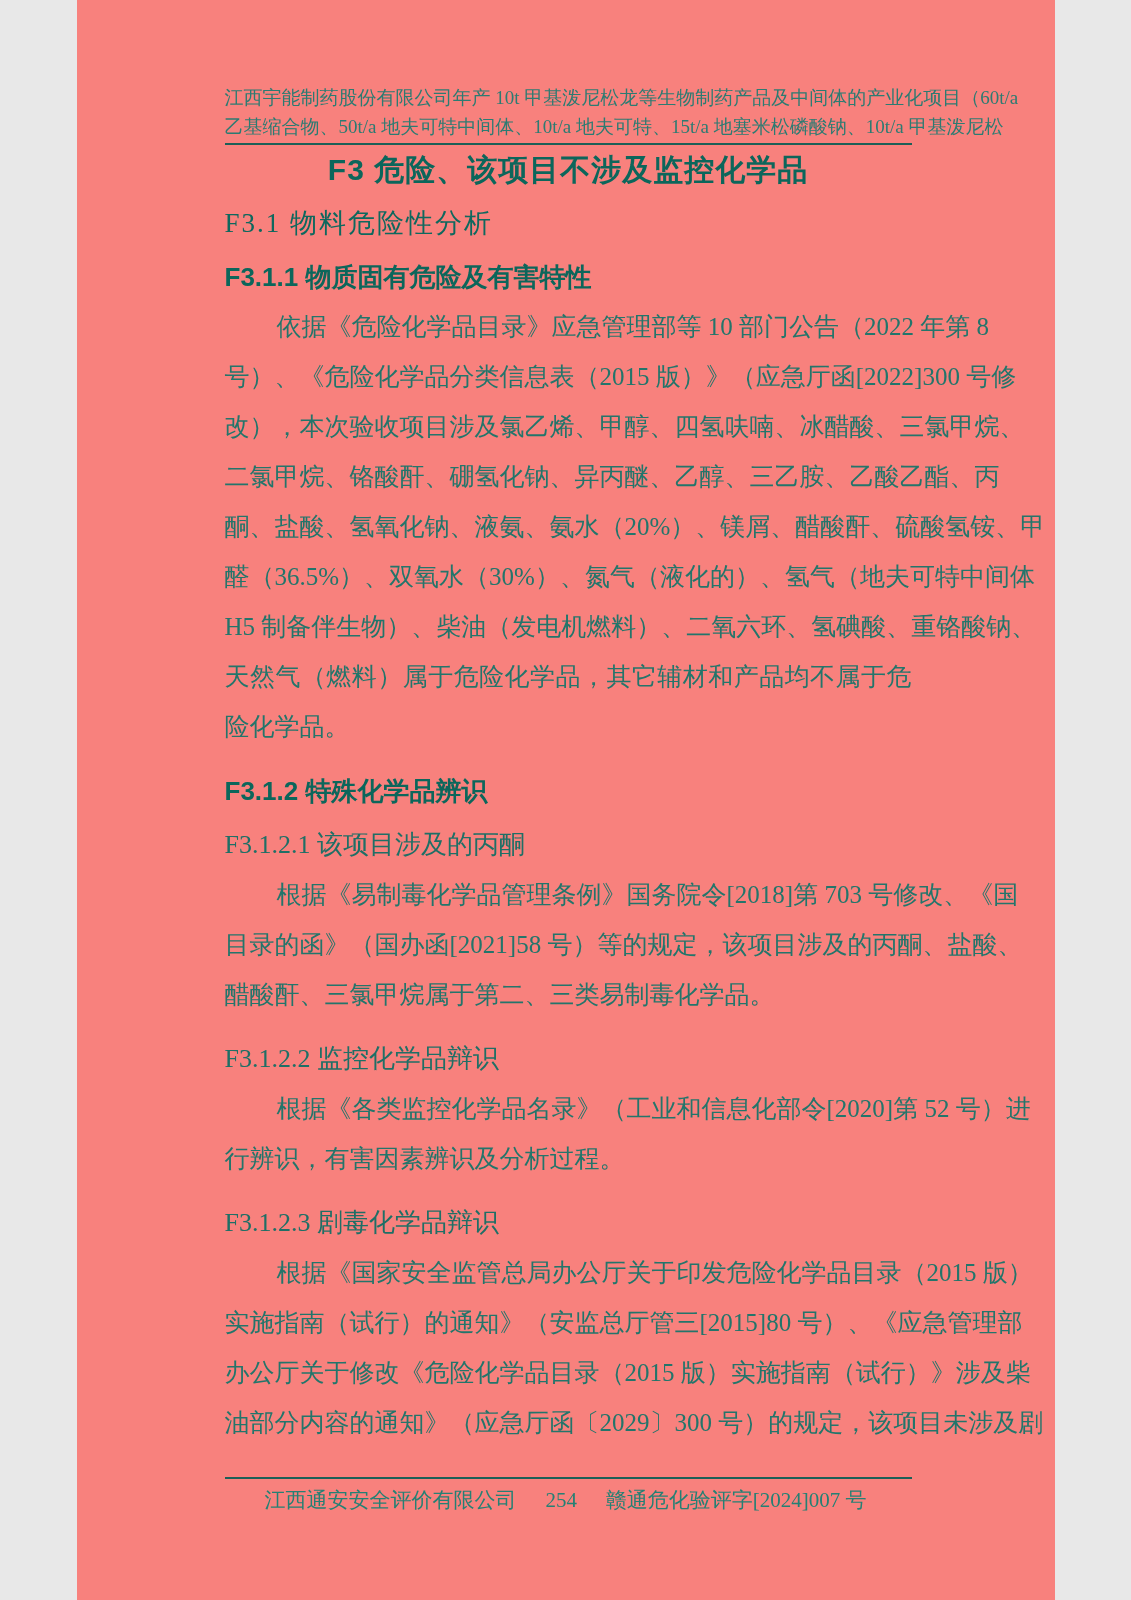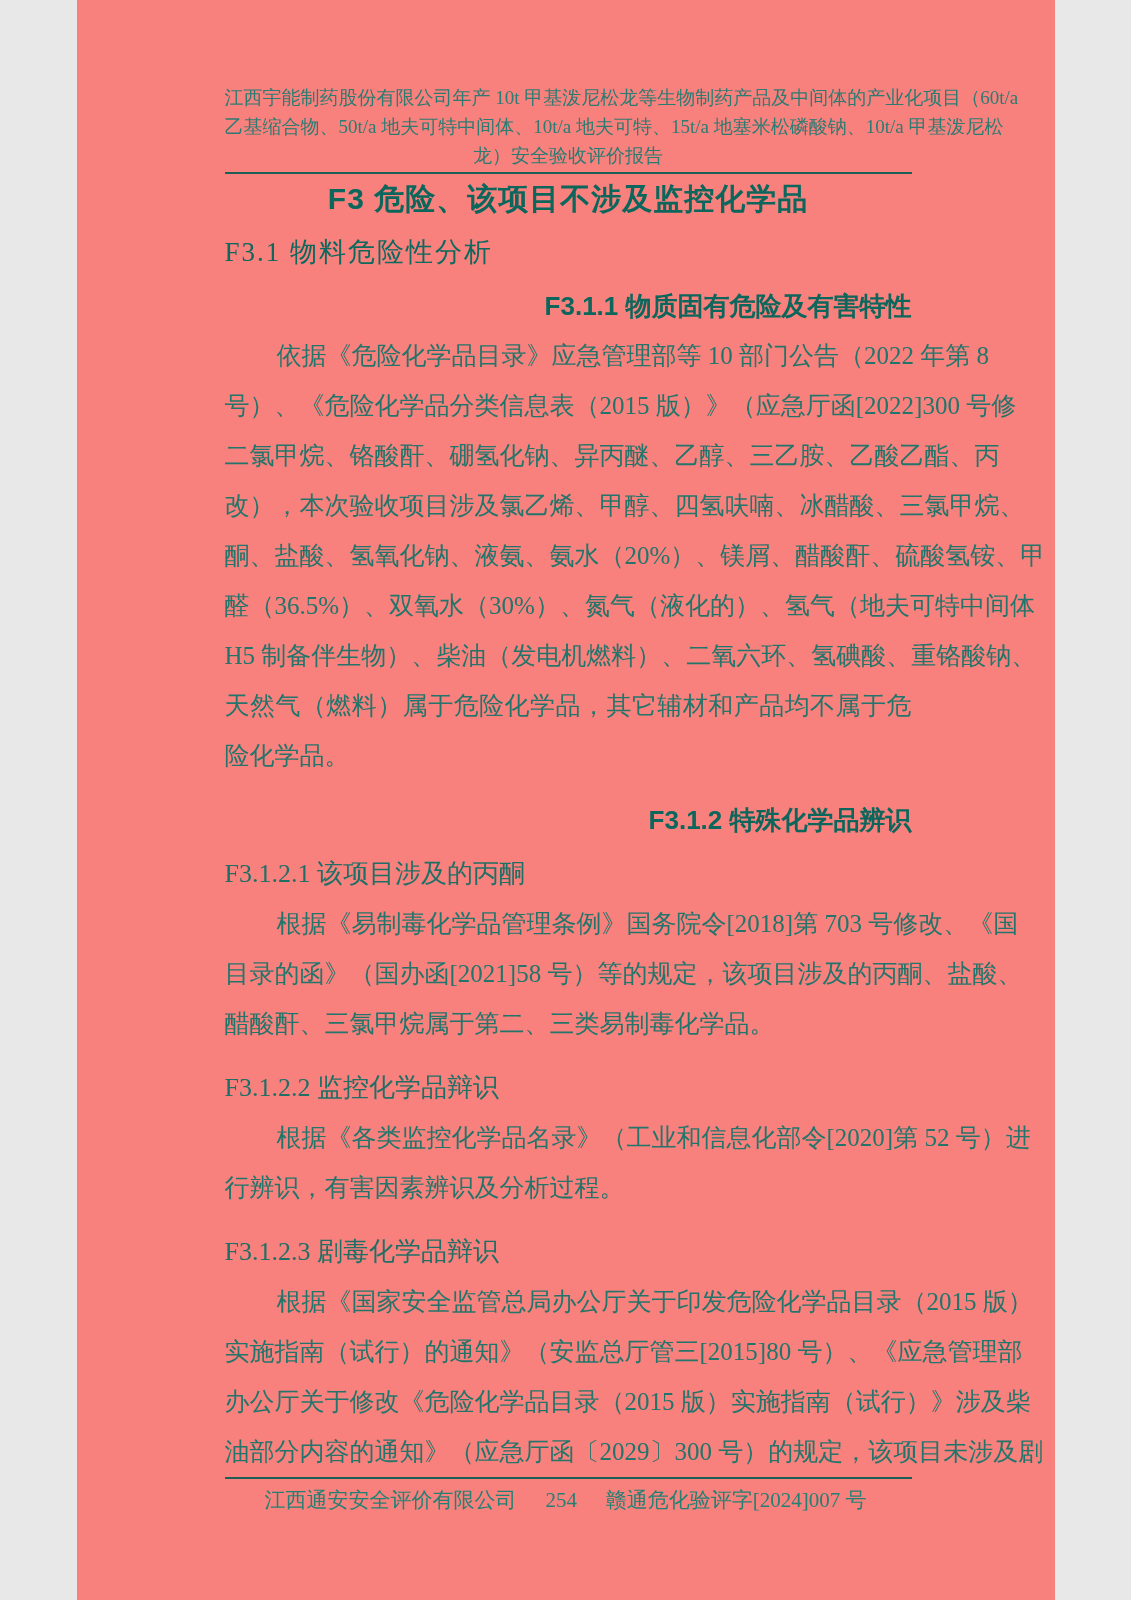--- a/index.html
+++ b/index.html
@@ -46,21 +46,20 @@
     color:#0e685e;
     letter-spacing:2px;
   }
   .h3 {
     margin-top:24px;
     font-family:"Liberation Sans","DejaVu Sans",sans-serif;
     font-weight:bold;
     font-size:26px;
     line-height:30px;
     color:#0c665b;
-    text-align:right;
   }
   .h4 {
     margin-top:24px;
     font-family:"Liberation Serif","DejaVu Serif",serif;
     font-weight:normal;
     font-size:26px;
     line-height:30px;
     color:#1f6f66;
   }
   .para { margin-top:10px; }
@@ -91,36 +90,35 @@
   .footer .docnum { padding-right:45px; }
 </style>
 </head>
 <body>
 
 <div class="page">
 
   <div>
     <div class="hdr-line">江西宇能制药股份有限公司年产 10t 甲基泼尼松龙等生物制药产品及中间体的产业化项目（60t/a</div>
     <div class="hdr-line">乙基缩合物、50t/a 地夫可特中间体、10t/a 地夫可特、15t/a 地塞米松磷酸钠、10t/a 甲基泼尼松</div>
-    <div class="hdr-line">龙）安全验收评价报告</div>
   </div>
 
   <div class="rule"></div>
 
   <div class="doc-title">F3 危险、该项目不涉及监控化学品</div>
 
   <div class="h2">F3.1 物料危险性分析</div>
 
   <div class="h3">F3.1.1 物质固有危险及有害特性</div>
 
   <div class="para">
     <div class="line indent">依据《危险化学品目录》应急管理部等 10 部门公告（2022 年第 8</div>
     <div class="line">号）、《危险化学品分类信息表（2015 版）》（应急厅函[2022]300 号修</div>
+    <div class="line">改），本次验收项目涉及氯乙烯、甲醇、四氢呋喃、冰醋酸、三氯甲烷、</div>
     <div class="line">二氯甲烷、铬酸酐、硼氢化钠、异丙醚、乙醇、三乙胺、乙酸乙酯、丙</div>
-    <div class="line">改），本次验收项目涉及氯乙烯、甲醇、四氢呋喃、冰醋酸、三氯甲烷、</div>
     <div class="line">酮、盐酸、氢氧化钠、液氨、氨水（20%）、镁屑、醋酸酐、硫酸氢铵、甲</div>
     <div class="line">醛（36.5%）、双氧水（30%）、氮气（液化的）、氢气（地夫可特中间体</div>
     <div class="line">H5 制备伴生物）、柴油（发电机燃料）、二氧六环、氢碘酸、重铬酸钠、</div>
     <div class="line end">天然气（燃料）属于危险化学品，其它辅材和产品均不属于危险化学品。</div>
   </div>
 
   <div class="h3">F3.1.2 特殊化学品辨识</div>
 
   <div class="h4">F3.1.2.1 该项目涉及的丙酮</div>
 

